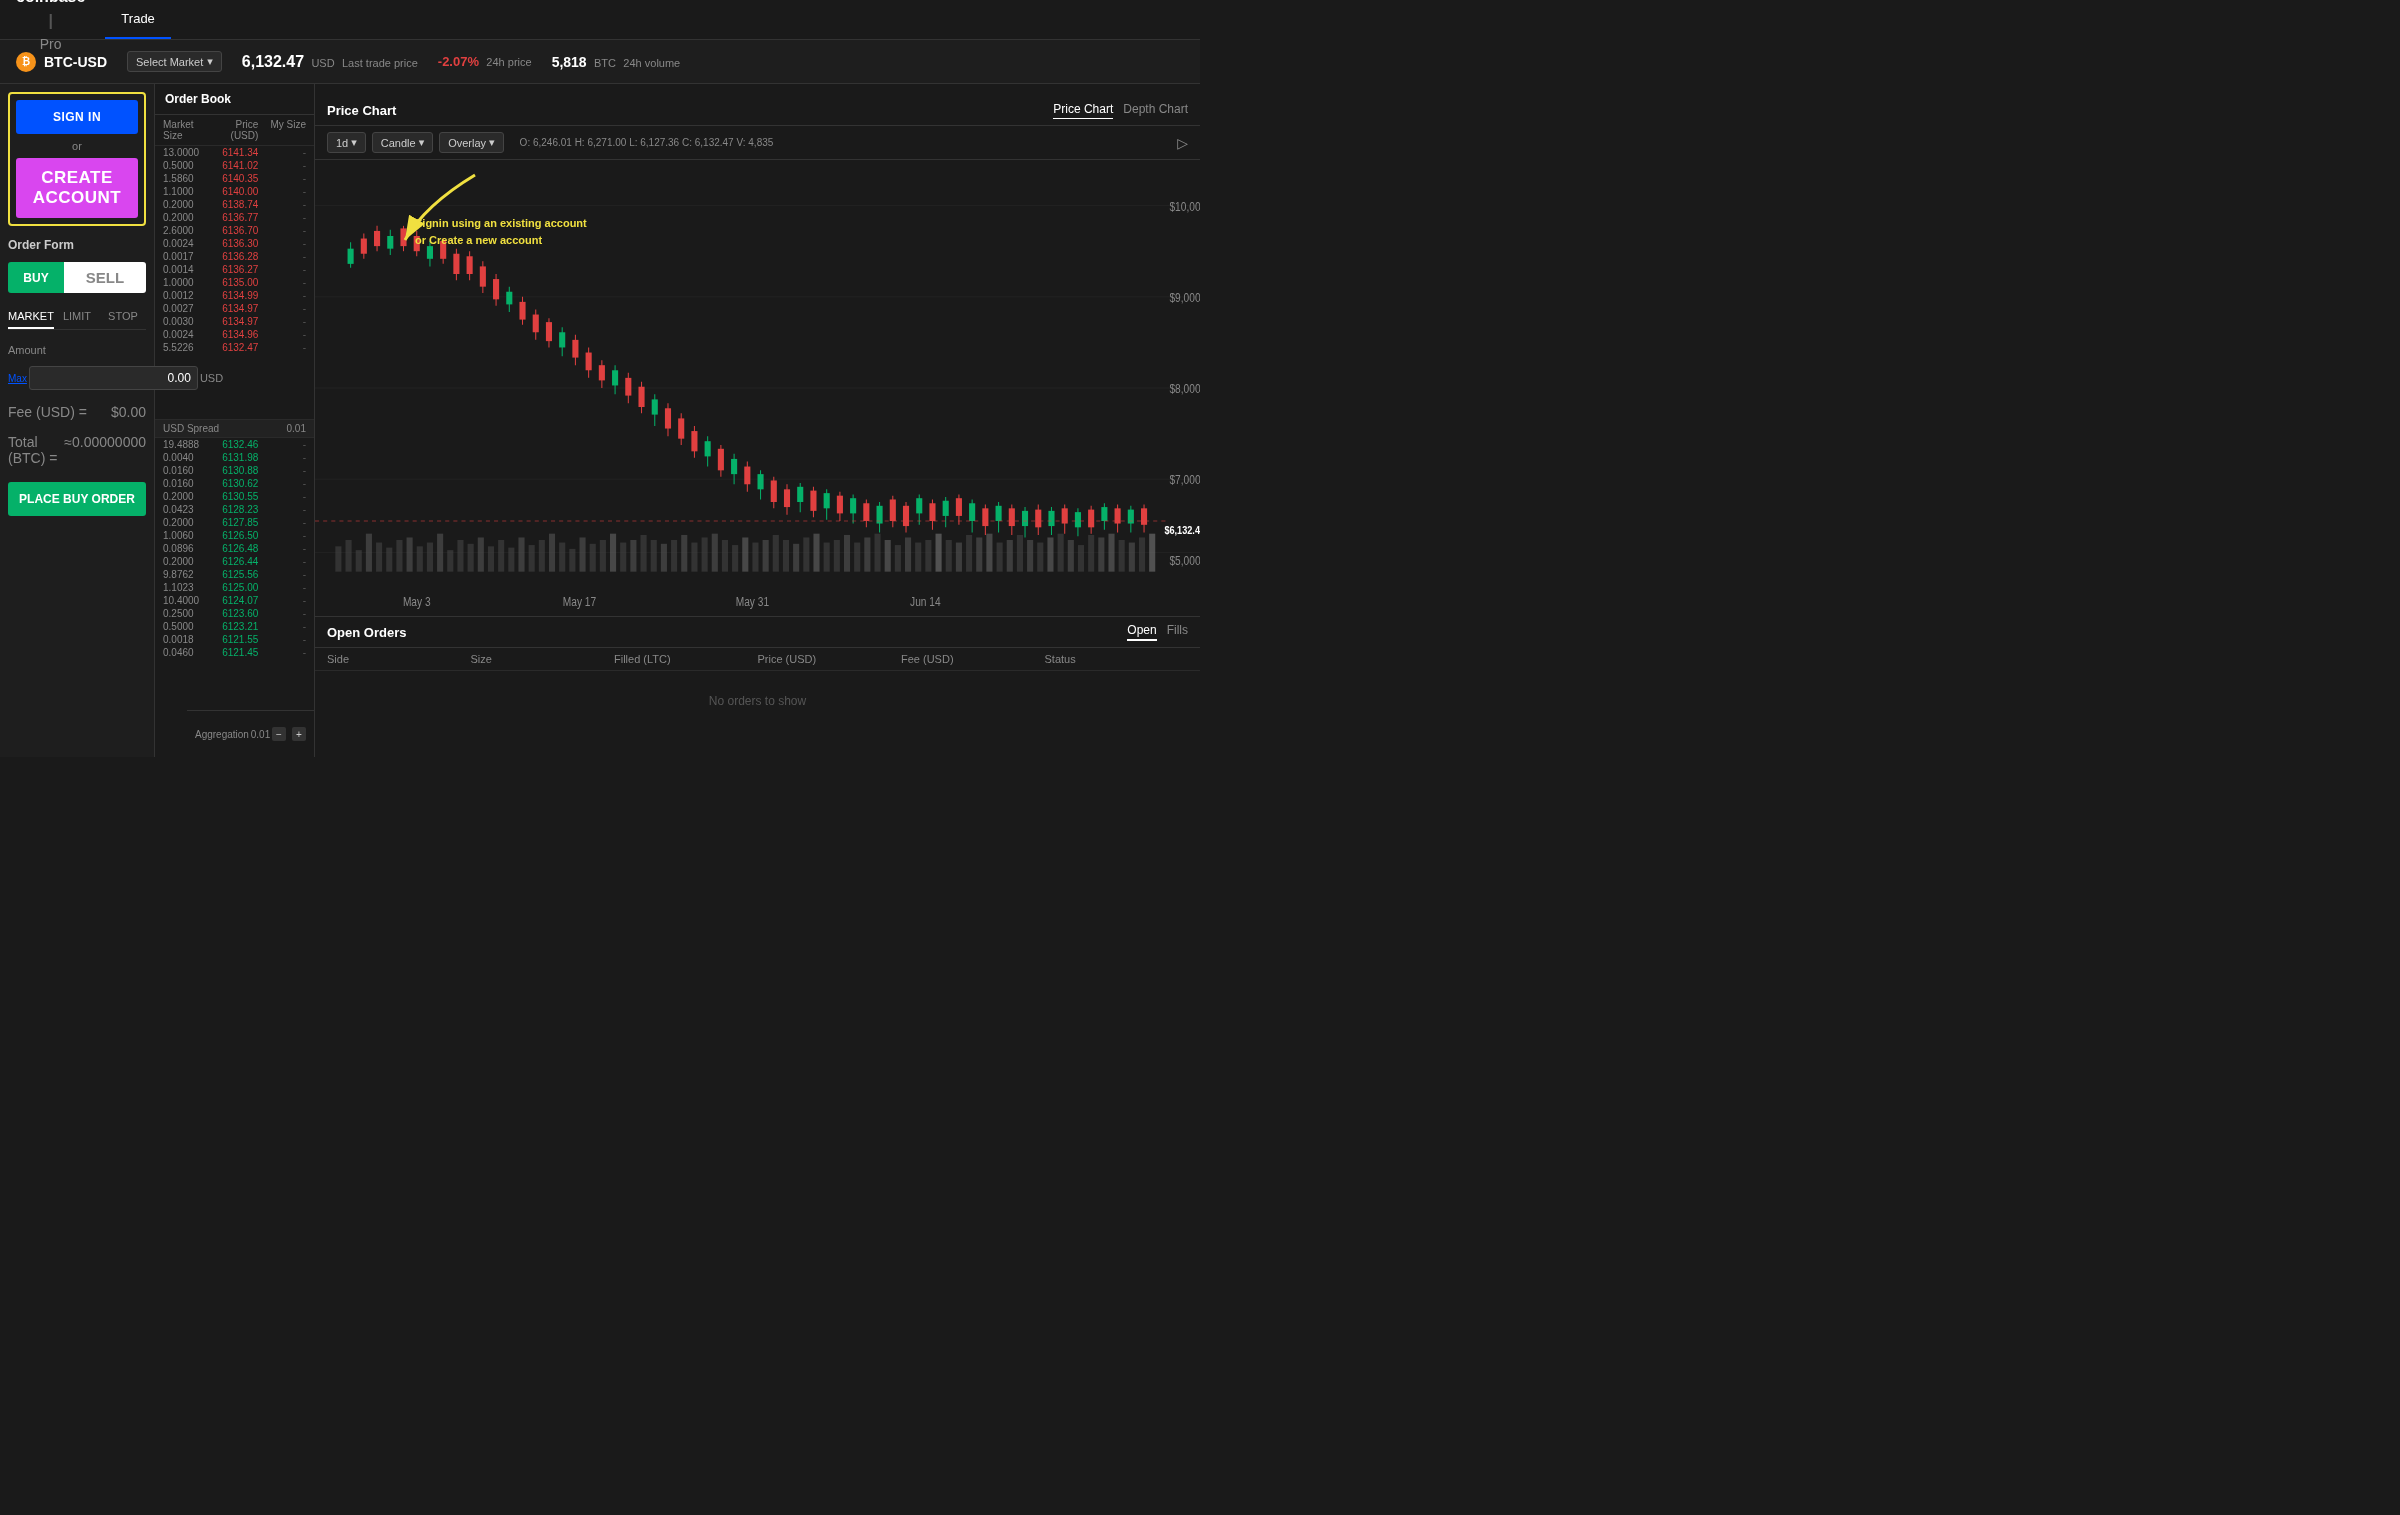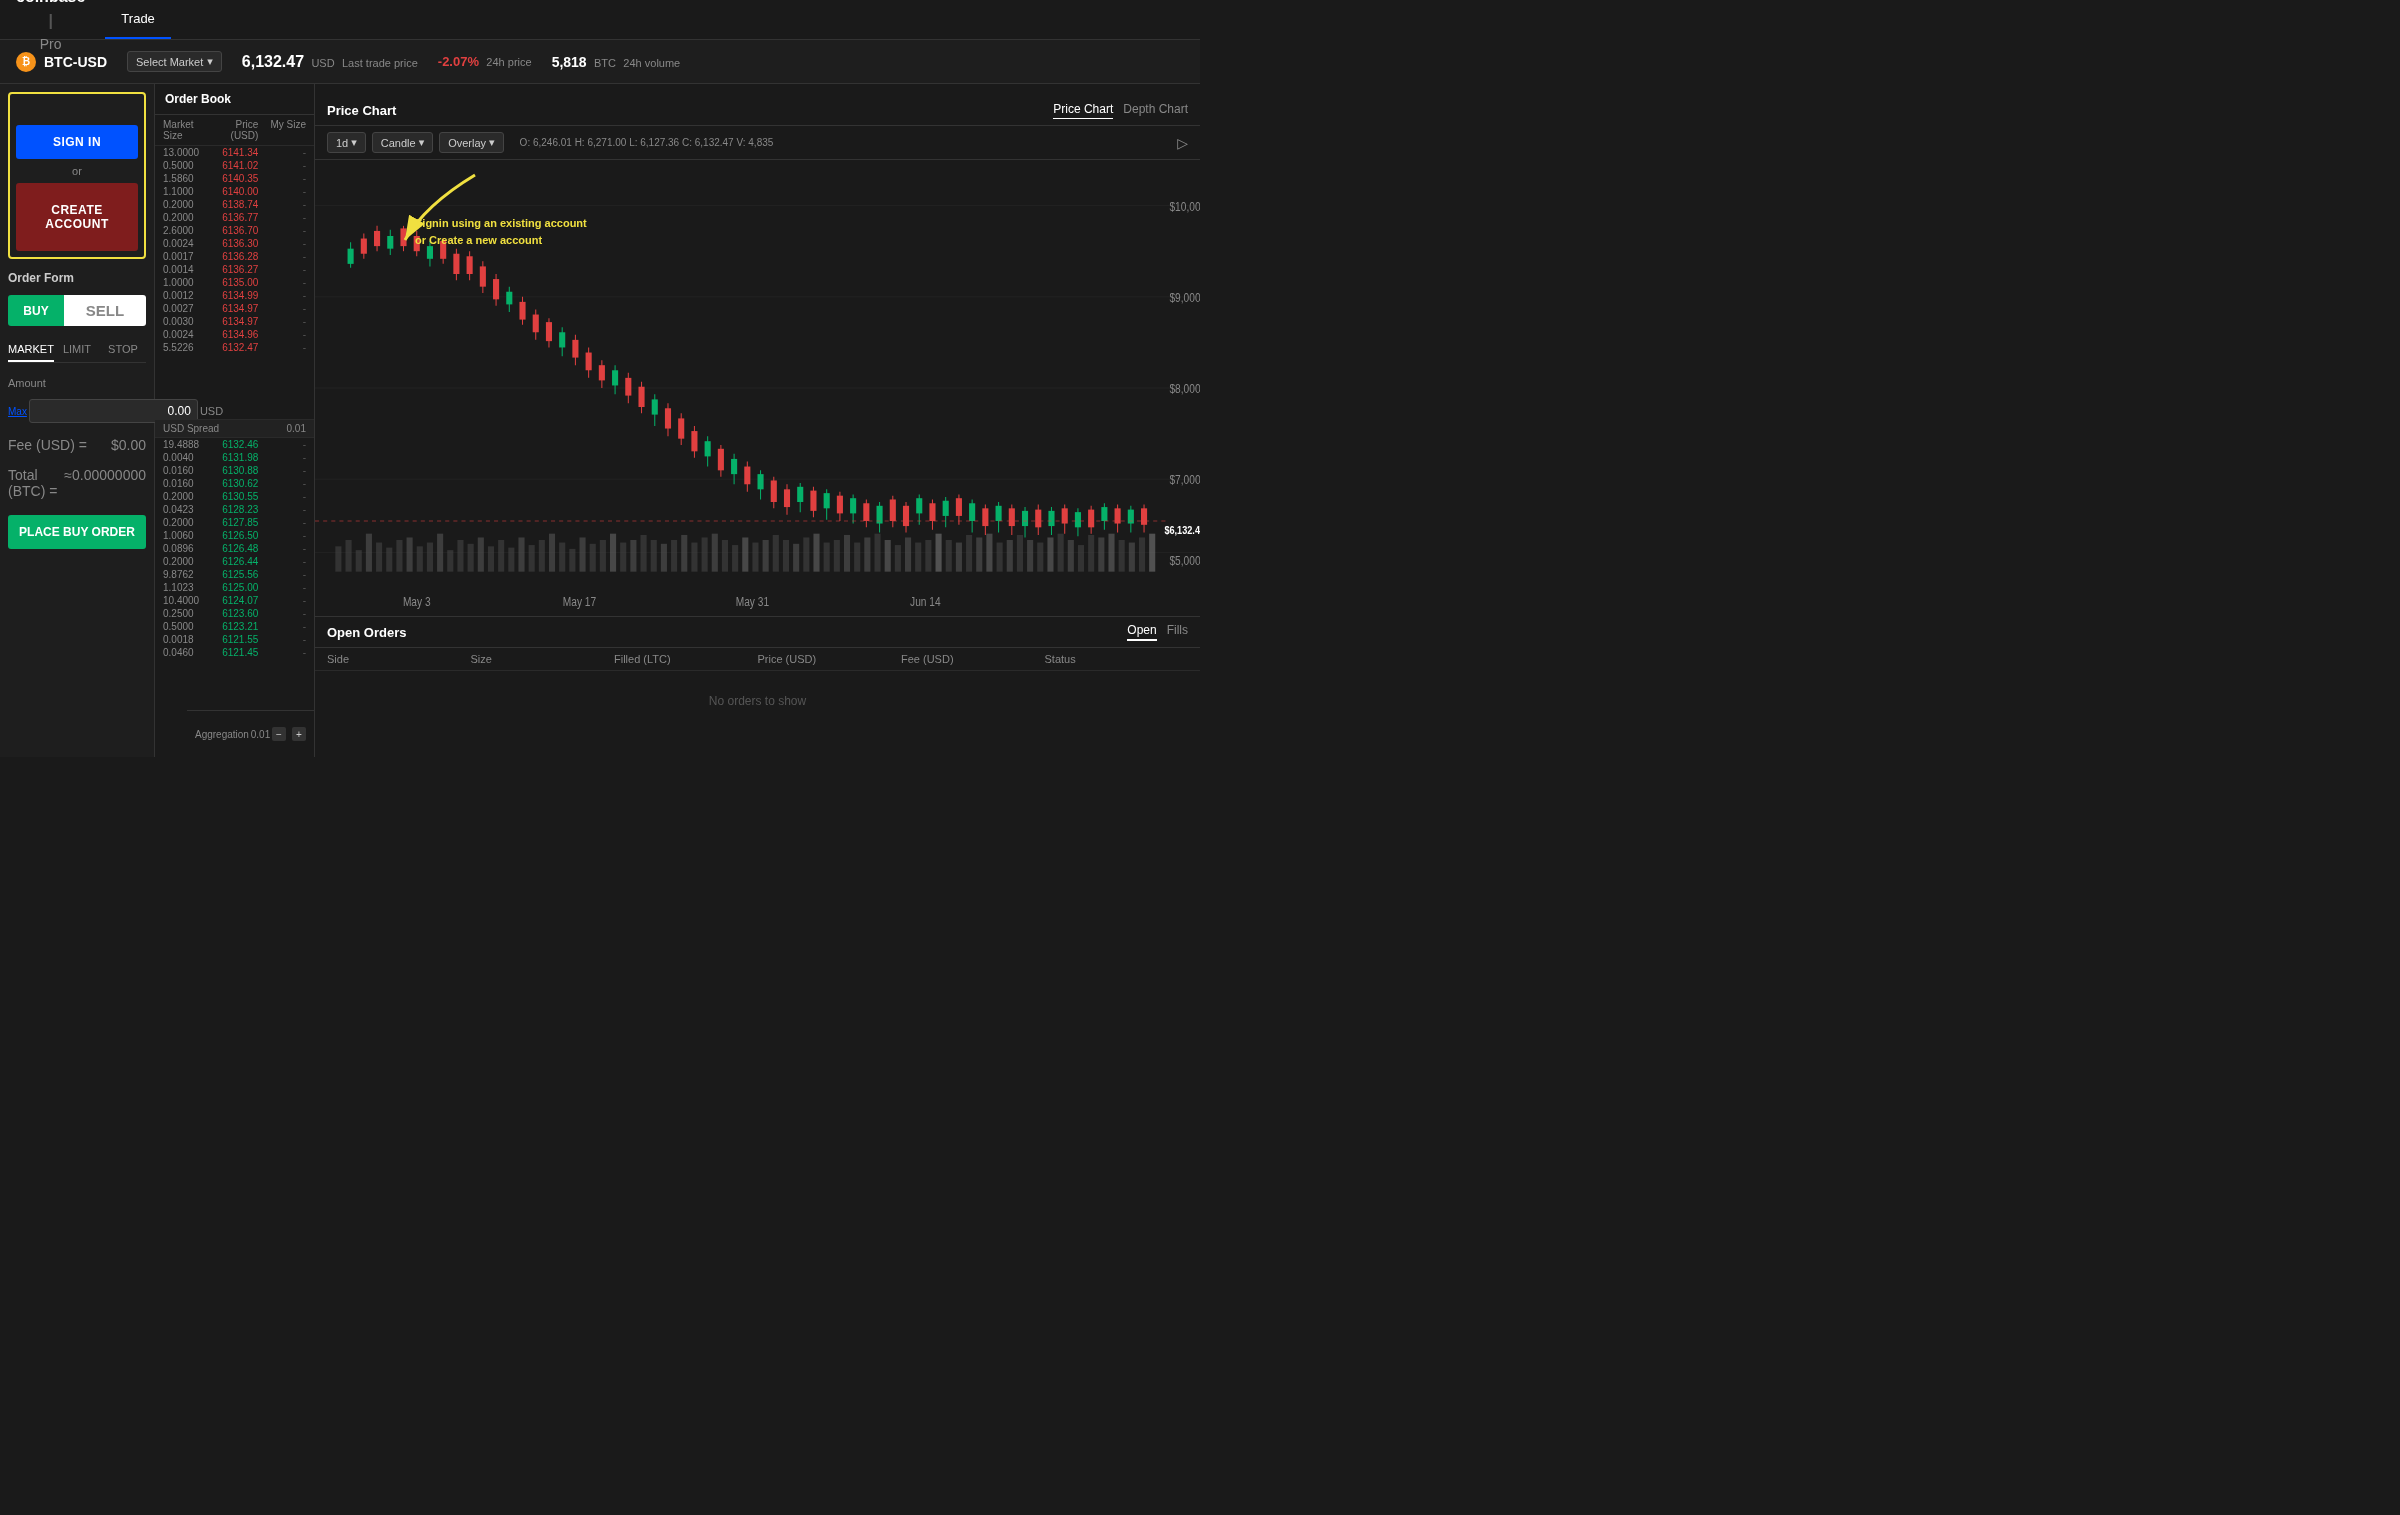--- a/index.html
+++ b/index.html
@@ -23,23 +23,23 @@
     .price-label { color: #888; font-size: 11px; margin-left: 4px; }
     .price-change { color: #e04040; font-size: 13px; font-weight: 600; }
     .volume-display { font-size: 14px; font-weight: 600; }
 
     
     .main { display: flex; height: calc(757px - 84px); }
 
     
     .sidebar { width: 155px; background: #1e1e1e; border-right: 1px solid #333; display: flex; flex-direction: column; padding: 8px; gap: 6px; }
     .sign-in-box { border: 2.5px solid #f0e040; border-radius: 4px; padding: 6px; display: flex; flex-direction: column; gap: 6px; }
-    .btn-signin { background: #0052ff; color: #fff; border: none; border-radius: 3px; padding: 10px; font-size: 12px; font-weight: 700; cursor: pointer; text-align: center; letter-spacing: 0.5px; margin-top: 25px; }
+    .btn-signin { background: #0052ff; color: #fff; border: none; border-radius: 3px; padding: 10px; font-size: 12px; font-weight: 700; cursor: pointer; text-align: center; letter-spacing: 0.5px; }
     .btn-or { text-align: center; color: #888; font-size: 11px; }
-    .btn-create { background: #7f1d1d; color: #fff; border: none; border-radius: 3px; padding: 20px; font-size: 12px; font-weight: 700; cursor: pointer; text-align: center; letter-spacing: 0.5px; }
+    .btn-create { background: #d946ef; color: #fff; border: none; border-radius: 3px; padding: 10px; font-size: 17px; font-weight: 700; cursor: pointer; text-align: center; letter-spacing: 0.5px; }
     .order-form-title { color: #ccc; font-size: 12px; font-weight: 600; padding: 6px 0 4px; }
     .buy-sell-tabs { display: flex; }
     .btn-buy { background: #05b169; color: #fff; border: none; border-radius: 3px 0 0 3px; padding: 7px 0; font-size: 12px; font-weight: 700; cursor: pointer; flex: 1; }
     .btn-sell { background: #ffffff; color: #888; border: none; border-radius: 0 3px 3px 0; padding: 7px 13px; font-size: 15px; font-weight: 600; cursor: pointer; flex: 1; }
     .order-type-tabs { display: flex; border-bottom: 1px solid #333; margin-top: 6px; }
     .order-type-tab { flex: 1; text-align: center; padding: 5px 0; color: #888; font-size: 11px; cursor: pointer; }
     .order-type-tab.active { color: #fff; border-bottom: 2px solid #fff; }
     .form-label { color: #888; font-size: 11px; margin-top: 8px; }
     .amount-row { display: flex; align-items: center; gap: 2px; margin-top: 4px; }
     .max-link { color: #0052ff; font-size: 10px; text-decoration: underline; cursor: pointer; }

